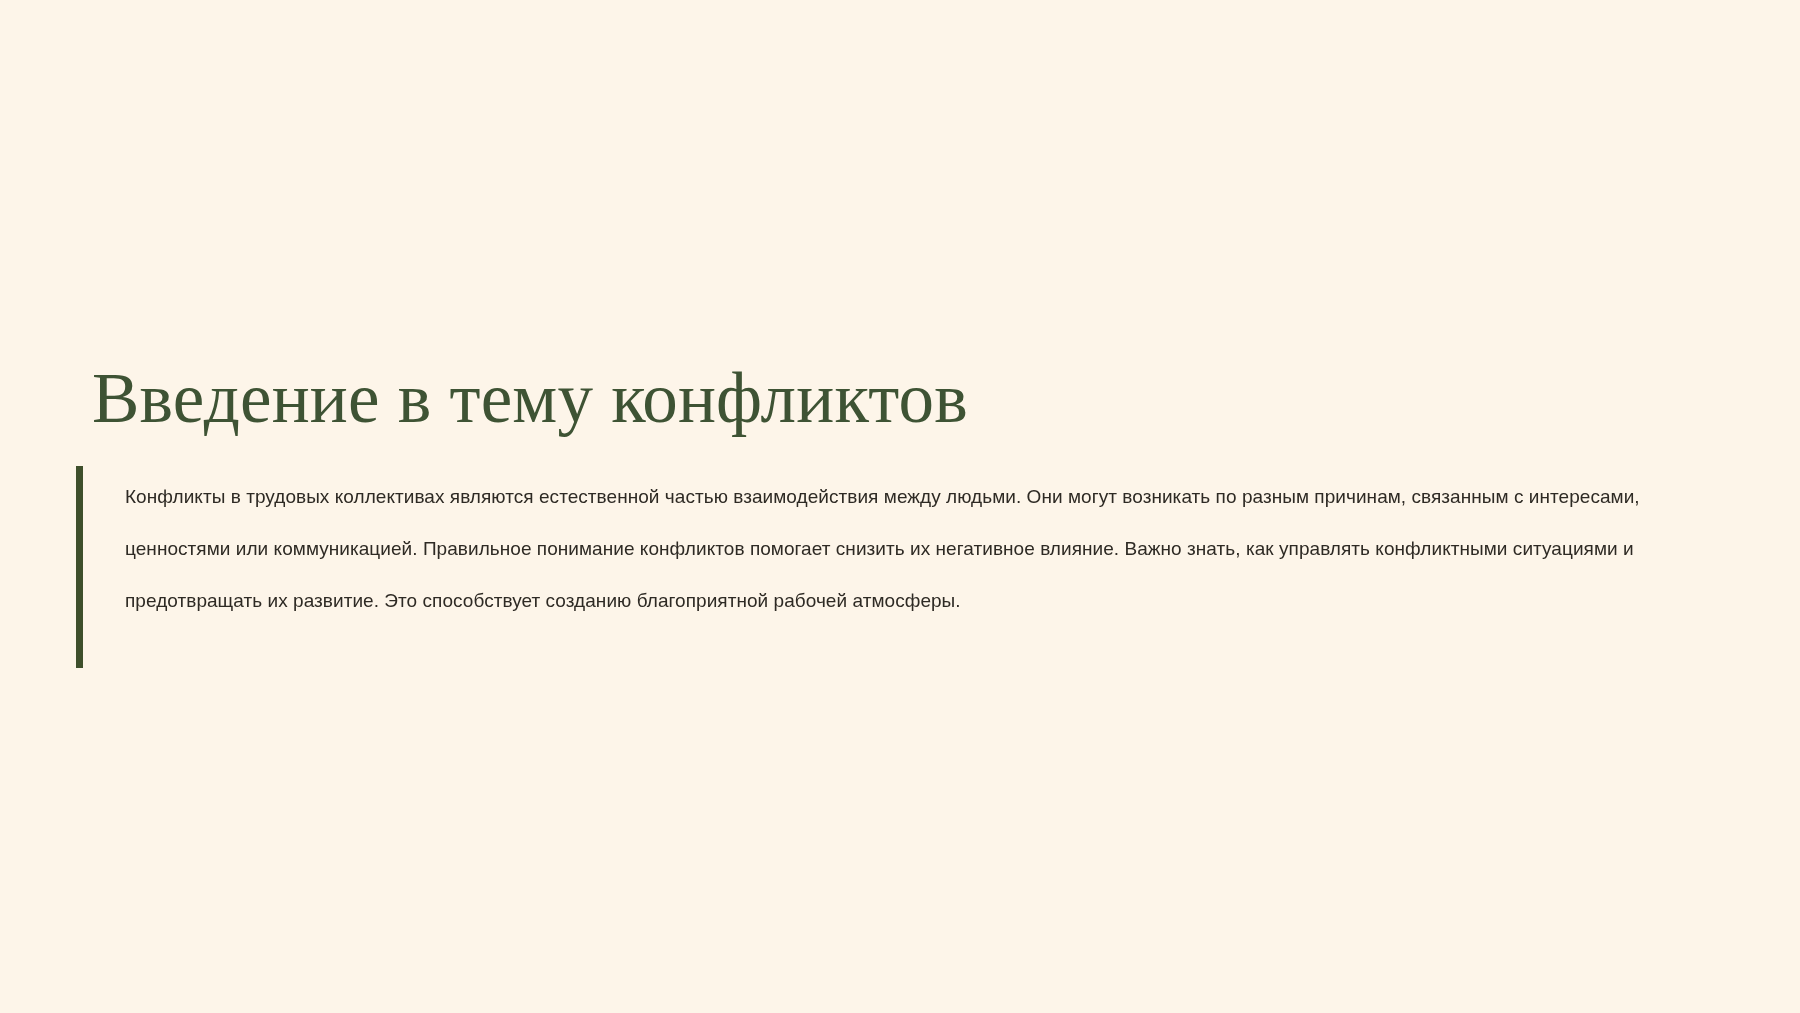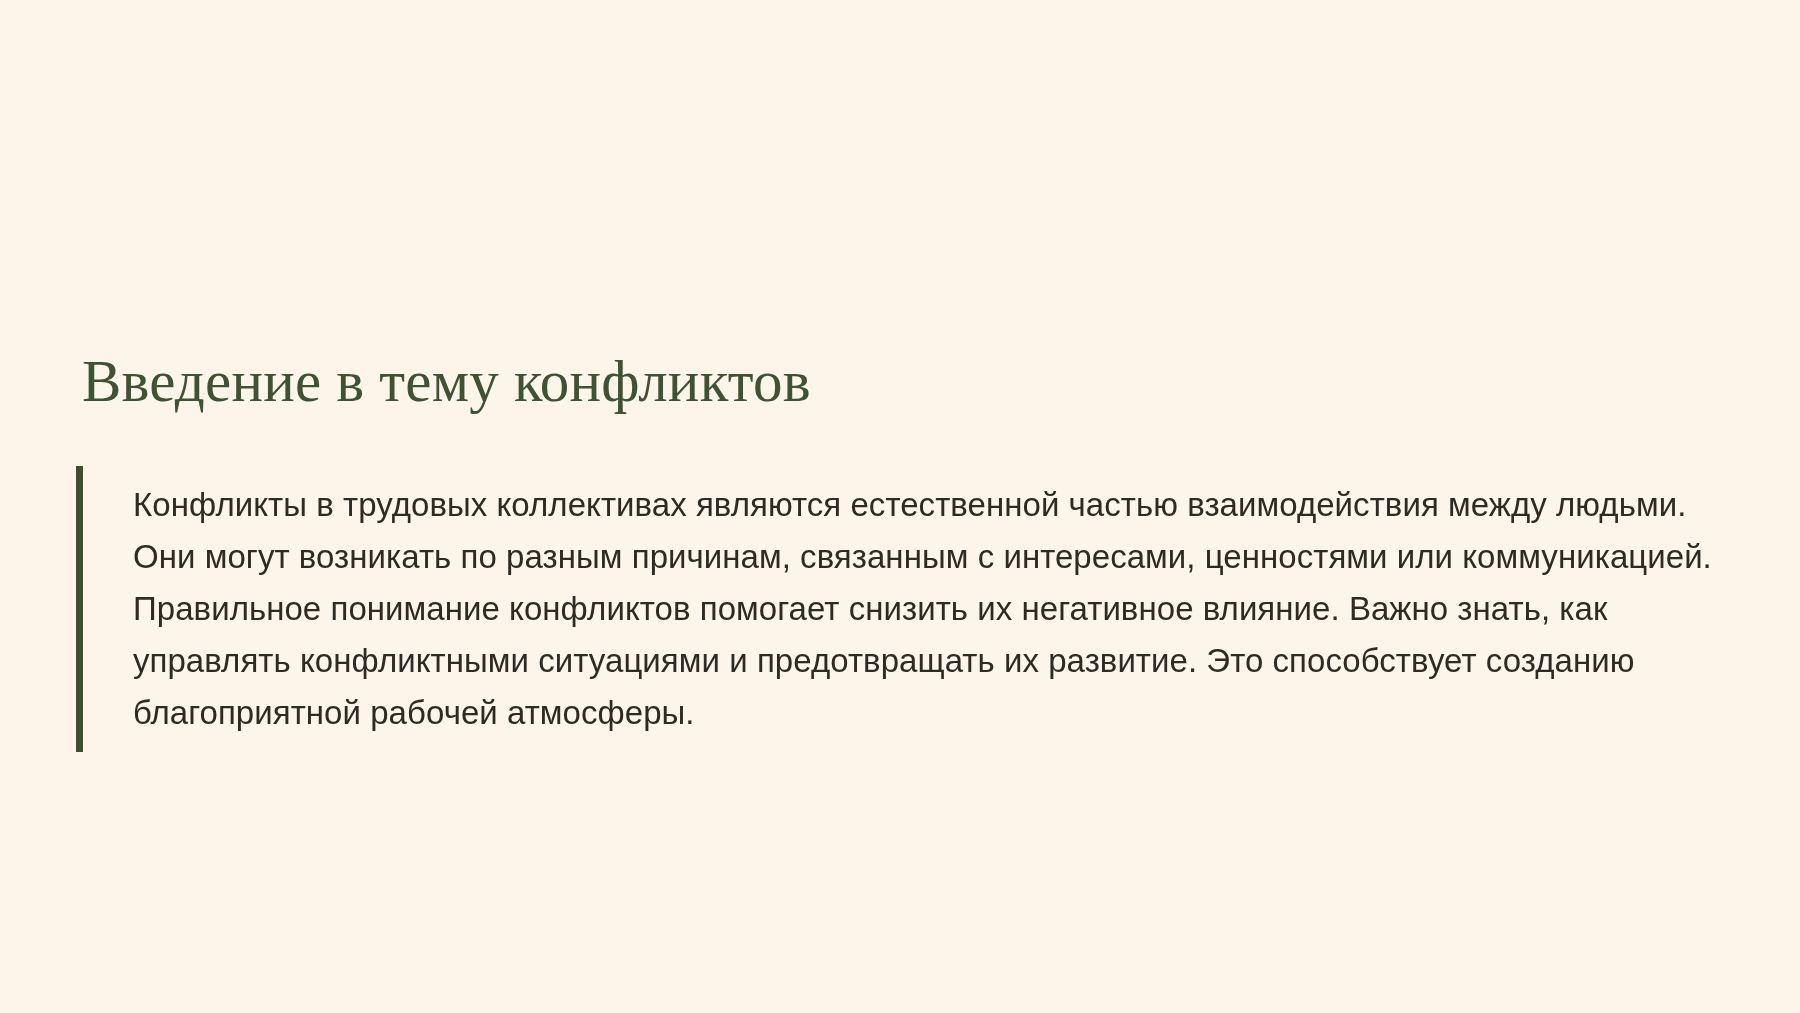--- a/index.html
+++ b/index.html
@@ -23,24 +23,24 @@
     background: #fdf5e9;
     box-sizing: border-box;
   }
 
   
   #section-heading {
     position: absolute;
     left: 74px;
     top: 342px;
     width: 1650px;
-    margin: 8px;
+    margin: 18px;
     font-family: "Liberation Serif", "DejaVu Serif", serif;
     font-weight: 400;
-    font-size: 59px;
+    font-size: 71px;
     line-height: 1.08;
     letter-spacing: 0.2px;
     color: #3e5334;
     white-space: nowrap;
   }
 
   
   #body-block {
     position: absolute;
     left: 76px;
@@ -53,25 +53,25 @@
   #accent-bar {
     flex: 0 0 auto;
     width: 7px;
     min-height: 202px;
     background: #3e4f2b;
     border-radius: 0;
   }
 
   #body-text {
     flex: 1 1 auto;
-    margin: 13px;
+    margin: 5px;
     padding: 0 0 0 37px;
     font-family: "Liberation Sans", "DejaVu Sans", sans-serif;
     font-weight: 400;
-    font-size: 33px;
+    font-size: 19px;
     line-height: 52px;
     letter-spacing: 0.05px;
     color: #2e2a24;
     text-align: left;
   }
 </style>
 </head>
 <body>
 
 <div id="slide">

